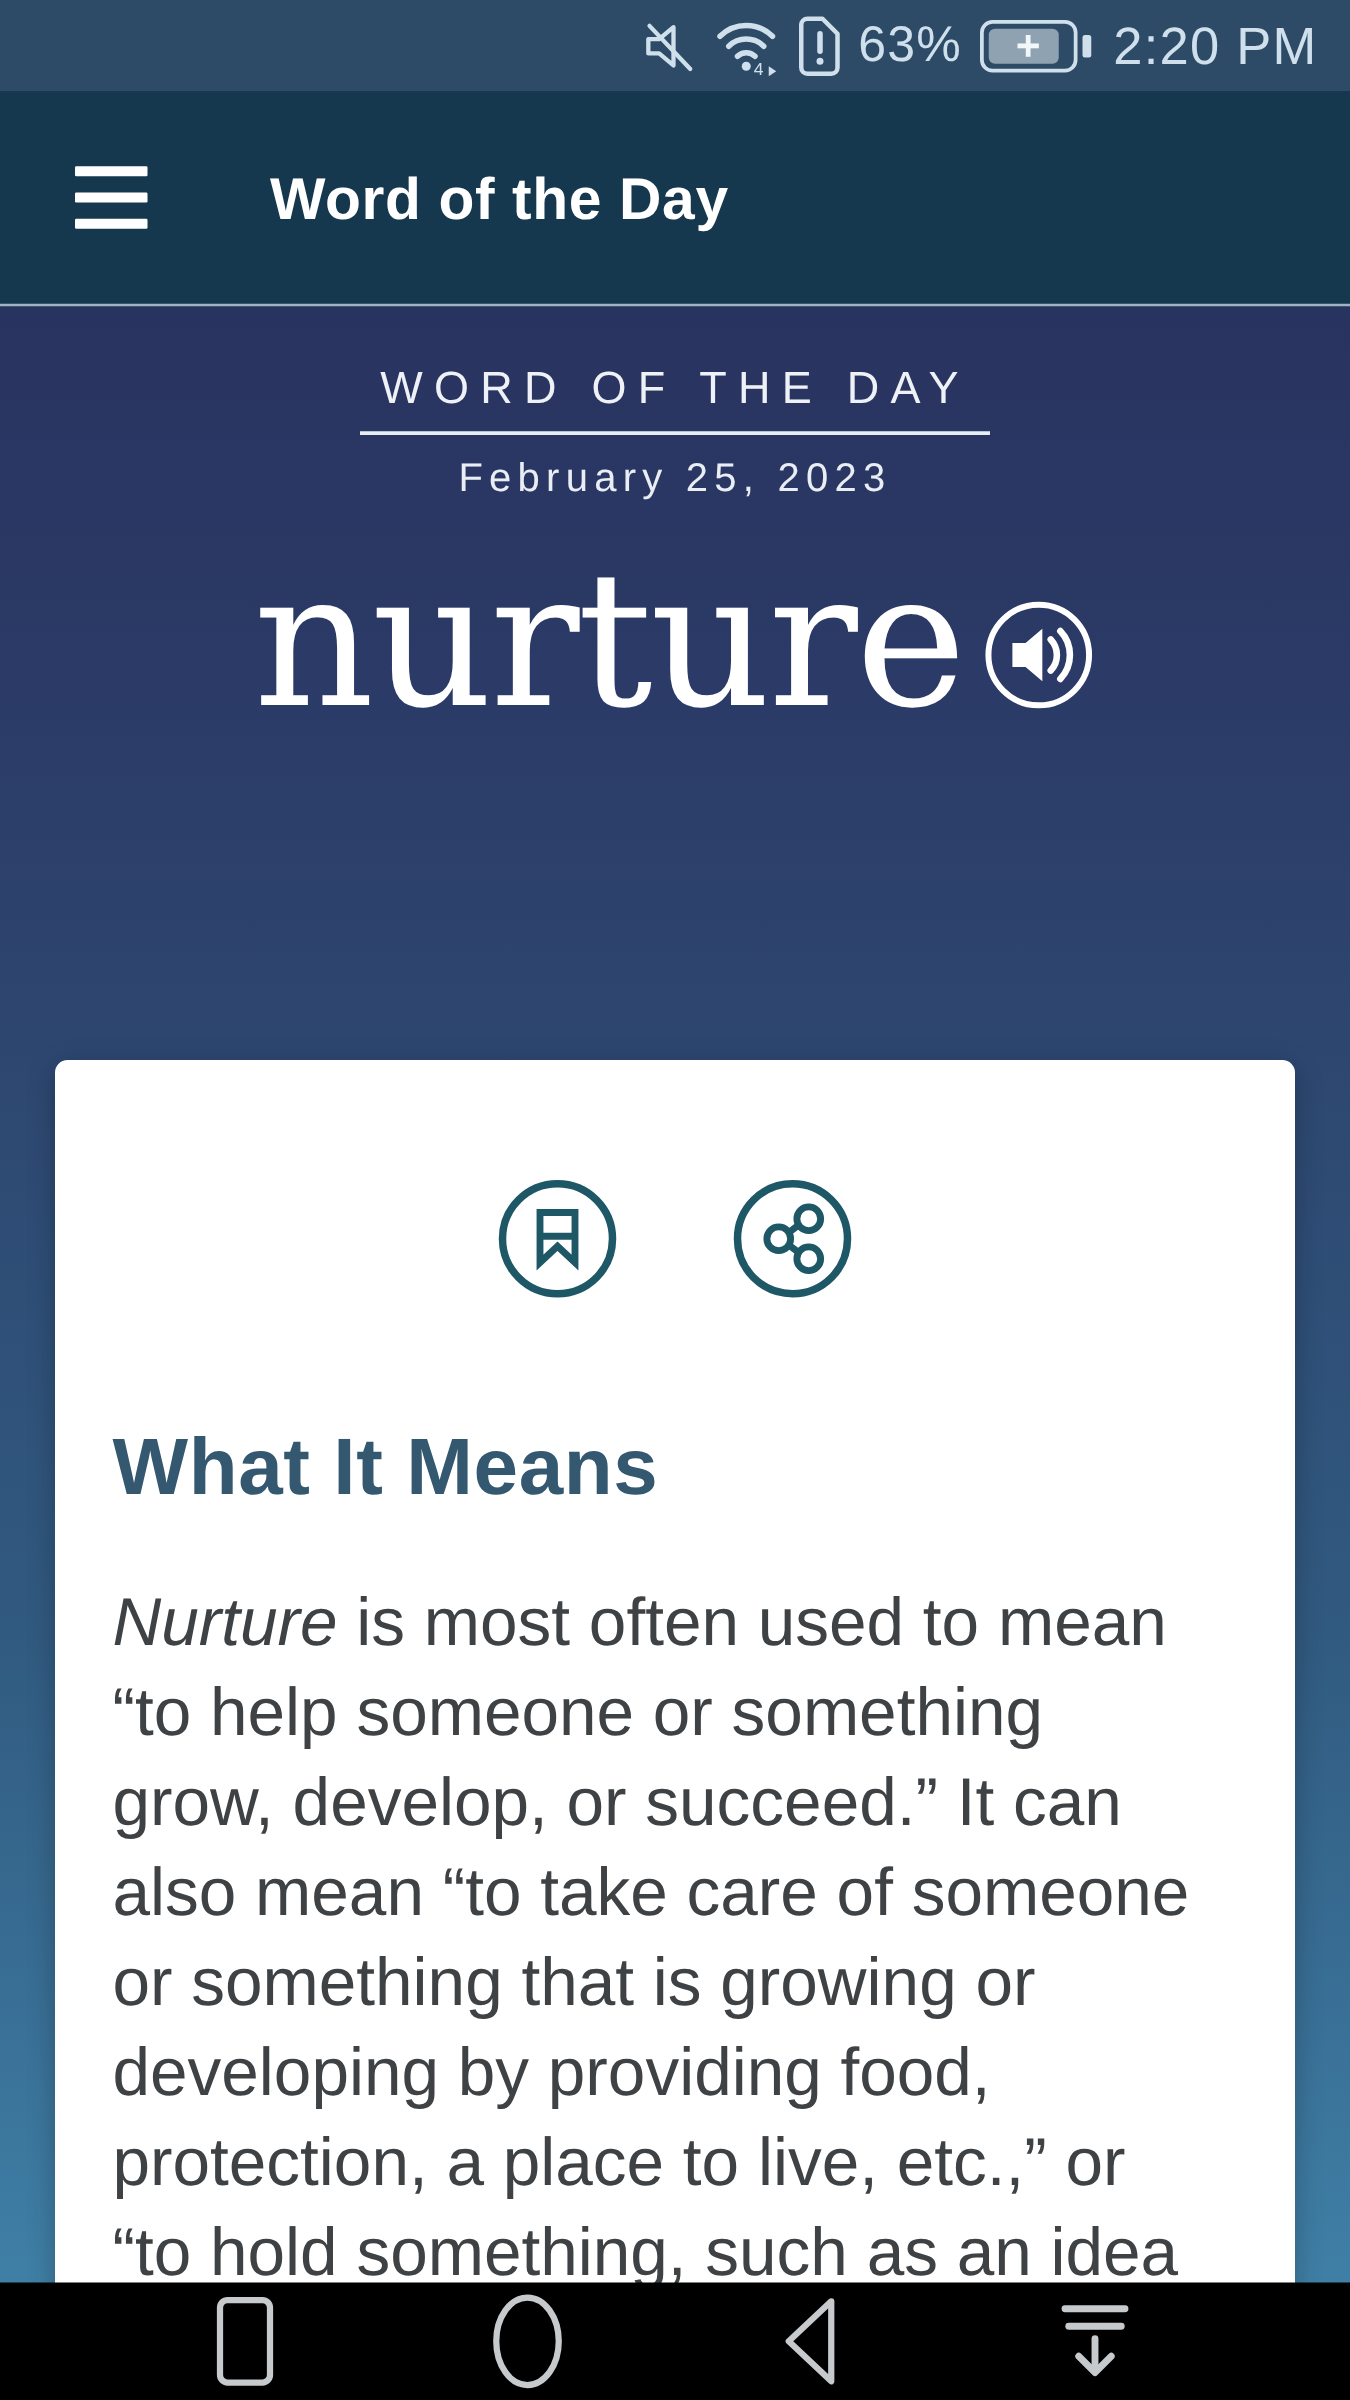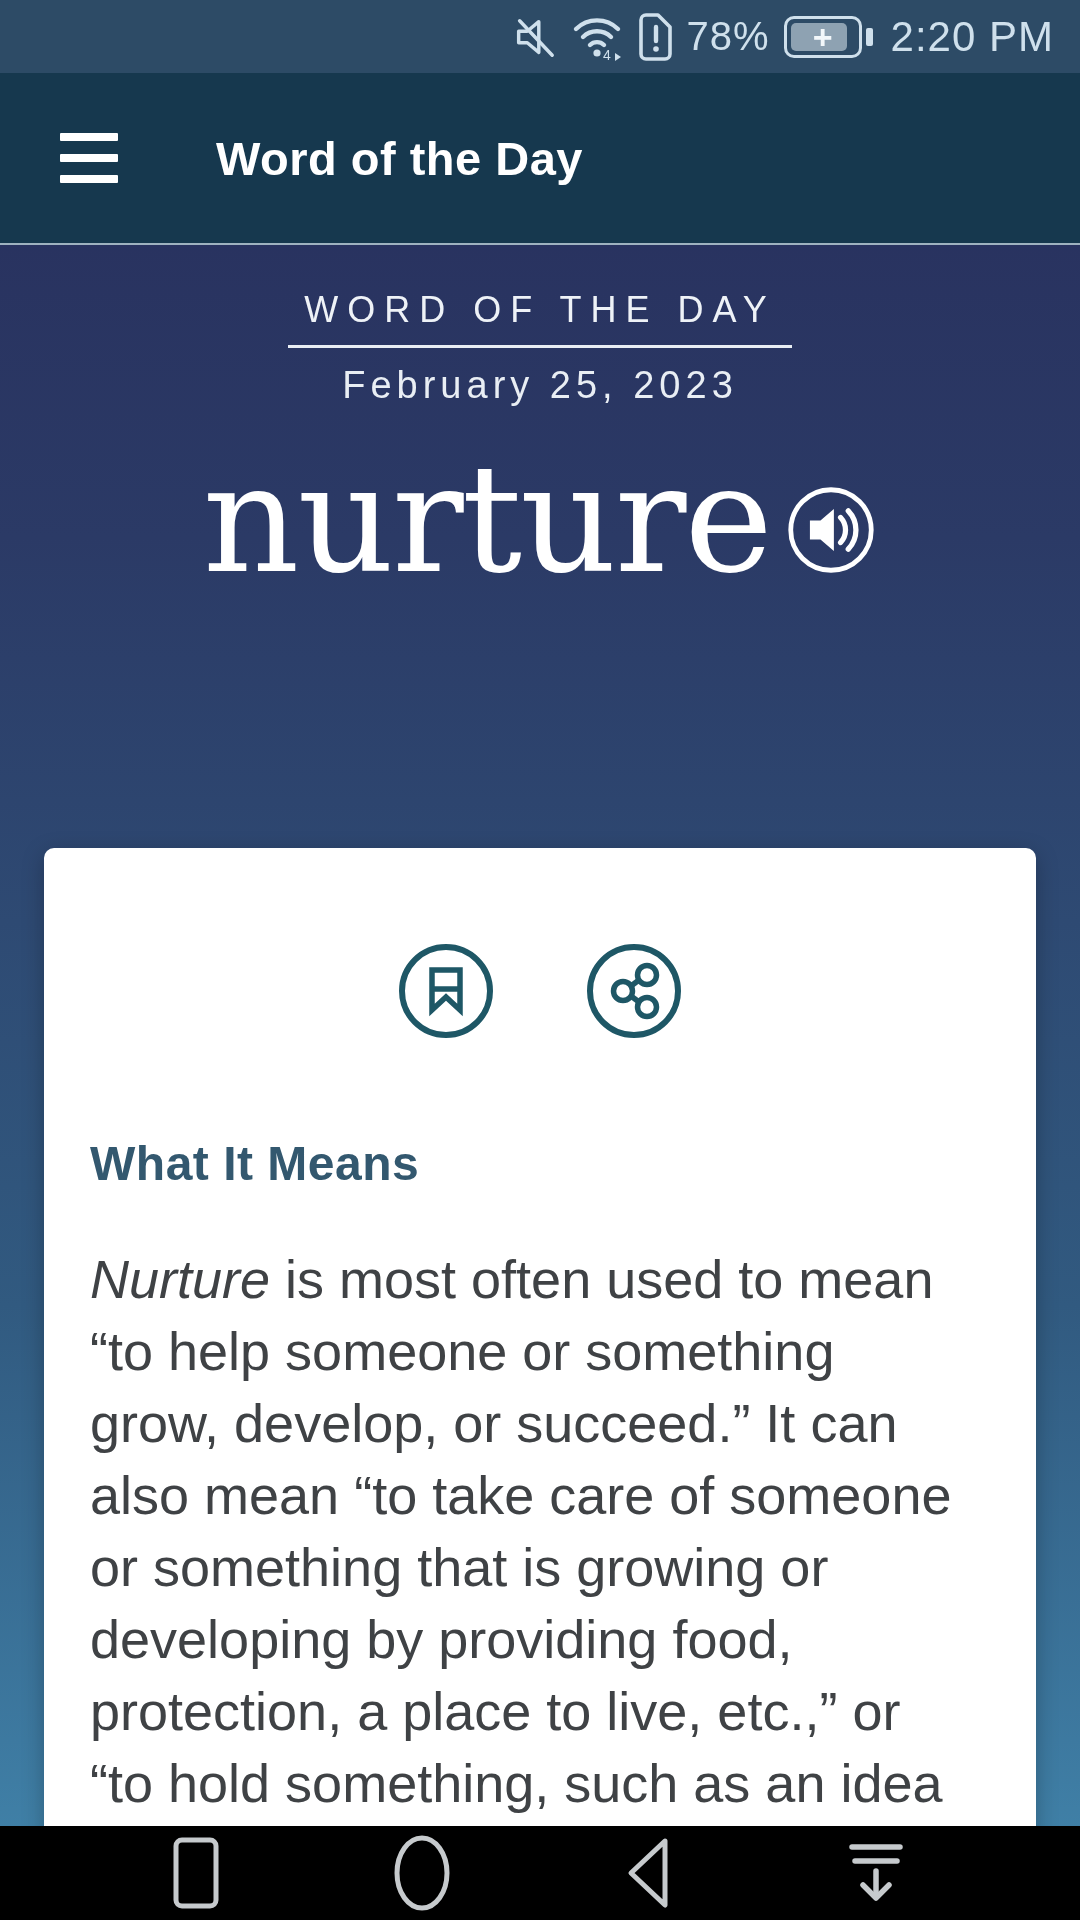--- a/index.html
+++ b/index.html
@@ -32,37 +32,37 @@
     display:flex; align-items:center; padding:0 60px;
   }
   .hamburger { width:58px; display:flex; flex-direction:column; gap:13px; cursor:pointer; }
   .hamburger span { display:block; height:8px; background:#fff; border-radius:1px; }
   .app-title { color:#fff; font-size:47px; font-weight:bold; margin-left:98px; letter-spacing:0.5px; }
 
   
   .hero { position:absolute; top:245px; left:0; width:1080px; text-align:center; color:#fff; }
   .eyebrow-wrap { display:inline-block; margin-top:44px; padding:0 16px 14px 16px; border-bottom:3px solid #e9eef4; }
   .eyebrow { font-size:36px; letter-spacing:9px; color:#eef2f7; }
-  .hero-date { margin-top:16px; font-size:38px; letter-spacing:5px; color:#e9eef4; }
+  .hero-date { margin-top:16px; font-size:32px; letter-spacing:5px; color:#e9eef4; }
   .word-row { margin-top:26px; display:flex; align-items:center; justify-content:center; }
   .the-word { font-family:"DejaVu Serif", serif; font-size:150px; line-height:1.15; color:#ffffff; font-weight:500; letter-spacing:-2px; }
   .audio-btn { margin-left:14px; margin-top:26px; cursor:pointer; }
   .pron-row { margin-top:56px; font-size:40px; color:#f2f5f9; letter-spacing:6px; }
   .pos { font-style:italic; }
   .pron-divider { margin:0 18px; color:#cfd9e4; font-weight:300; }
 
   
   .card {
     position:absolute; top:848px; left:44px; width:992px; height:1072px;
     background:#ffffff; border-radius:10px; box-shadow:0 6px 22px rgba(0,0,0,0.25);
     overflow:hidden;
   }
   .card-actions { display:flex; justify-content:center; gap:90px; margin-top:94px; }
   .card-actions svg { display:block; cursor:pointer; }
-  .card-heading { margin:96px 46px 0 46px; color:#33586f; font-size:48px; font-weight:bold; letter-spacing:0.5px; }
+  .card-heading { margin:96px 46px 0 46px; color:#33586f; font-size:64px; font-weight:bold; letter-spacing:0.5px; }
   .card-body { margin:52px 46px 0 46px; width:872px; color:#3f4245; font-size:54px; line-height:72px; }
   .lead-italic { font-style:italic; }
 
   
   .nav-bar {
     position:absolute; left:0; bottom:0; width:1080px; height:94px; background:#000;
     display:flex; align-items:center; justify-content:space-evenly; z-index:5;
   }
   .nav-bar svg { display:block; cursor:pointer; }
 </style>
@@ -88,21 +88,21 @@
         <path d="M44 40 l6 4 -6 4 Z" fill="#cfe0ec"></path>
       </svg>
     </span>
     <span>
       <svg width="36" height="50" viewBox="0 0 36 50">
         <path d="M9 3 H21 L33 15 V42 a5 5 0 0 1 -5 5 H9 a5 5 0 0 1 -5 -5 V8 a5 5 0 0 1 5 -5 Z" fill="none" stroke="#cfe0ec" stroke-width="3.6" stroke-linejoin="round"></path>
         <line x1="19" y1="15" x2="19" y2="29" stroke="#cfe0ec" stroke-width="4.4" stroke-linecap="round"></line>
         <circle cx="19" cy="37" r="2.8" fill="#cfe0ec"></circle>
       </svg>
     </span>
-    <span class="sb-text">78%</span>
+    <span class="sb-text">63%</span>
     <span class="battery">
       <span class="level"></span>
         <span class="plus">+</span>
     </span>
     <span class="battery-nub"></span>
     <span class="sb-text sb-time">2:20 PM</span>
   </div>
 
   <div class="app-bar">
     <div class="hamburger">

